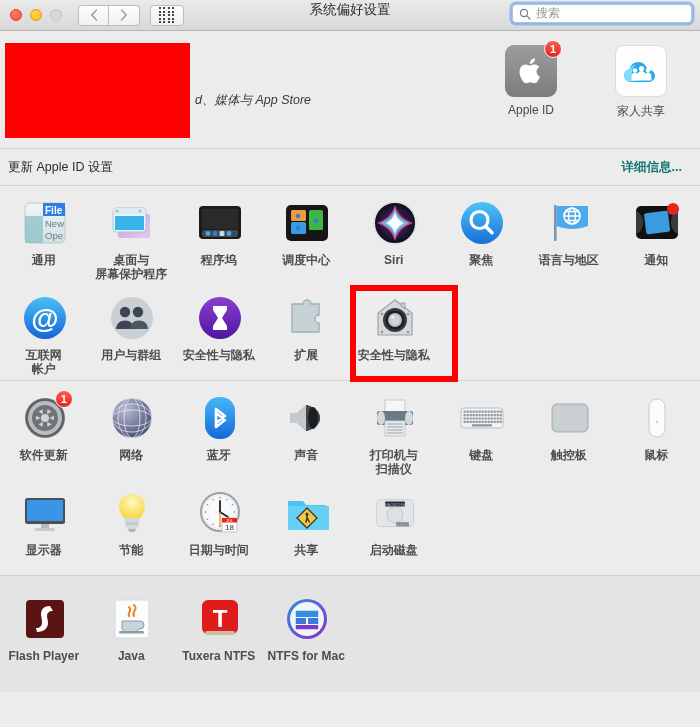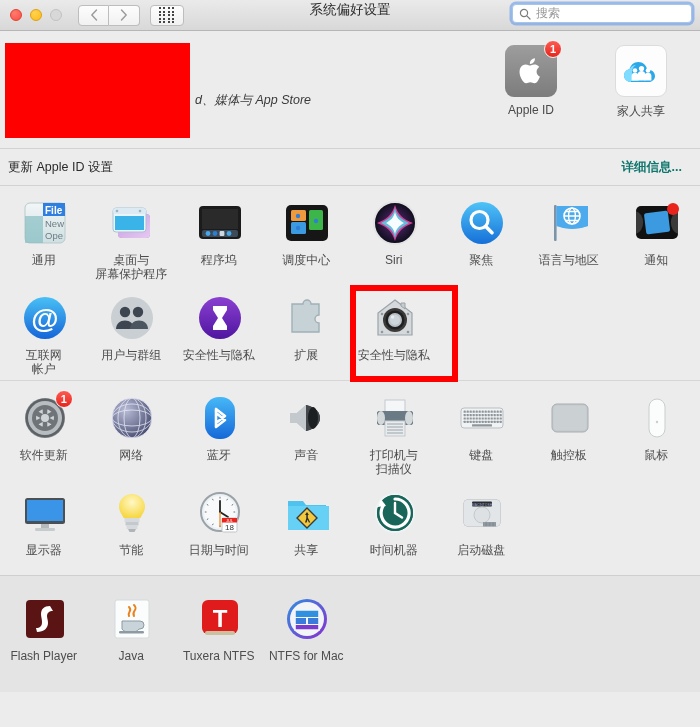--- a/index.html
+++ b/index.html
@@ -130,21 +130,21 @@
   }
   .cell {
     position: relative;
     height: 95px;
     display: flex; flex-direction: column; align-items: center;
     padding-top: 10px;
   }
   .cell .art { position: relative; width: 48px; height: 48px; margin-bottom: 5px; text-align: right; }
   .cell .label {
     font-size: 12px; color: #4d4d4d; line-height: 14px;
-    text-align: center; width: 86px;
+    text-align: center; width: 86px; font-weight: bold;
   }
   .cell.sel::before {
     content: "";
     position: absolute; left: 0px; top: 0px;
     width: 108px; height: 97px;
     border: 6px solid #ff0000;
     box-sizing: border-box;
     background: #ededed;
     z-index: 0;
   }
@@ -649,31 +649,20 @@
         <div class="art"><svg width="46" height="46" viewBox="0 0 46 46">
             <path d="M4 11 h15 l3 4 h20 v25 H4z" fill="#4fc3f0"></path>
             <path d="M4 16 h41 v24 H4z" fill="#66d0f5"></path>
             <path d="M23 18 l10 10 -10 10 -10-10z" fill="#f2c83c" stroke="#3a3a3a" stroke-width="1.4"></path>
             <path d="M23 22 l1.8 3 h-1 v2.5 l2.5 5 h-1.5 l-1.2-3 -1 3 h-1.6 l1.3-4 v-3.5 h-1.3z" fill="#2b2b2b"></path>
           </svg></div>
         <div class="label">共享</div>
       </div>
       <div class="cell">
         <div class="art"><svg width="46" height="46" viewBox="0 0 46 46">
-            <circle cx="23" cy="23" r="20" fill="#f0f2f3"></circle>
-            <circle cx="23" cy="23" r="18" fill="#1f6b60"></circle>
-            <circle cx="23" cy="23" r="18" fill="#18665a"></circle>
-            <path d="M23 9 A14 14 0 1 1 11.5 15.2" stroke="#fff" stroke-width="3.2" fill="none" stroke-linecap="round"></path>
-            <path d="M9 9 l5 7 -8.5 1z" fill="#fff"></path>
-            <path d="M23 13 V23 L30 27.5" stroke="#fff" stroke-width="2.4" fill="none" stroke-linecap="round"></path>
-          </svg></div>
-        <div class="label">时间机器</div>
-      </div>
-      <div class="cell">
-        <div class="art"><svg width="46" height="46" viewBox="0 0 46 46">
             <rect x="5" y="10" width="36" height="26" rx="3" fill="#d7dbde" stroke="#b0b6ba"></rect>
             <rect x="5" y="10" width="36" height="26" rx="3" fill="#e2e6e8"></rect>
             <rect x="13" y="11.5" width="20" height="5" rx="1" fill="#2b2b2b"></rect>
             <text x="23" y="15.6" font-size="3.4" fill="#9ad" text-anchor="middle" font-family="sans-serif">MACINTOSH</text>
             <circle cx="23" cy="25" r="8" fill="#dde1e4" stroke="#c3c9cd"></circle>
             <rect x="24" y="32" width="13" height="4.5" fill="#9aa3a9"></rect>
             <g fill="#7d868c">
               <rect x="24.5" y="32.4" width=".7" height="3.8"></rect>
               <rect x="25.9" y="32.4" width=".7" height="3.8"></rect>
               <rect x="27.3" y="32.4" width=".7" height="3.8"></rect>

